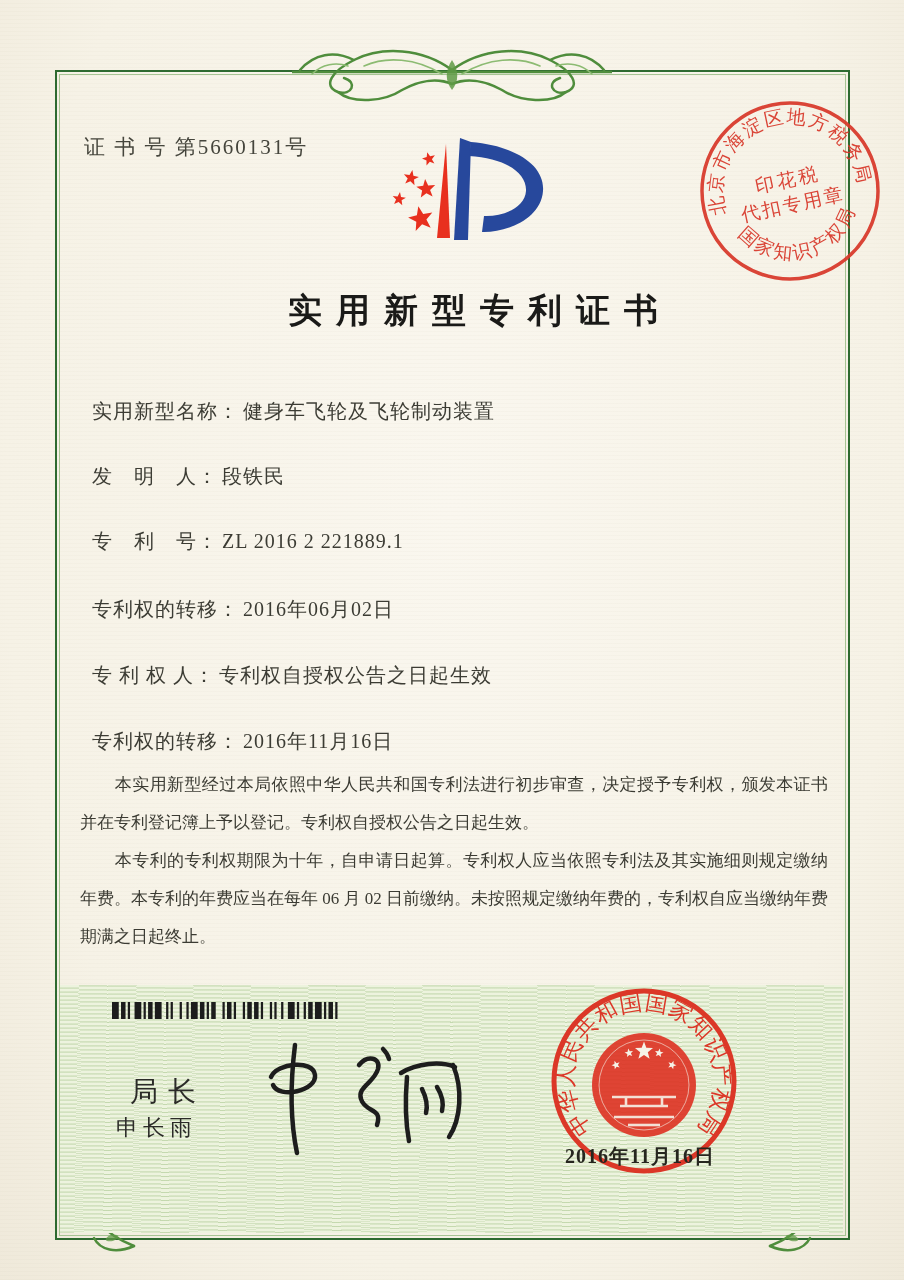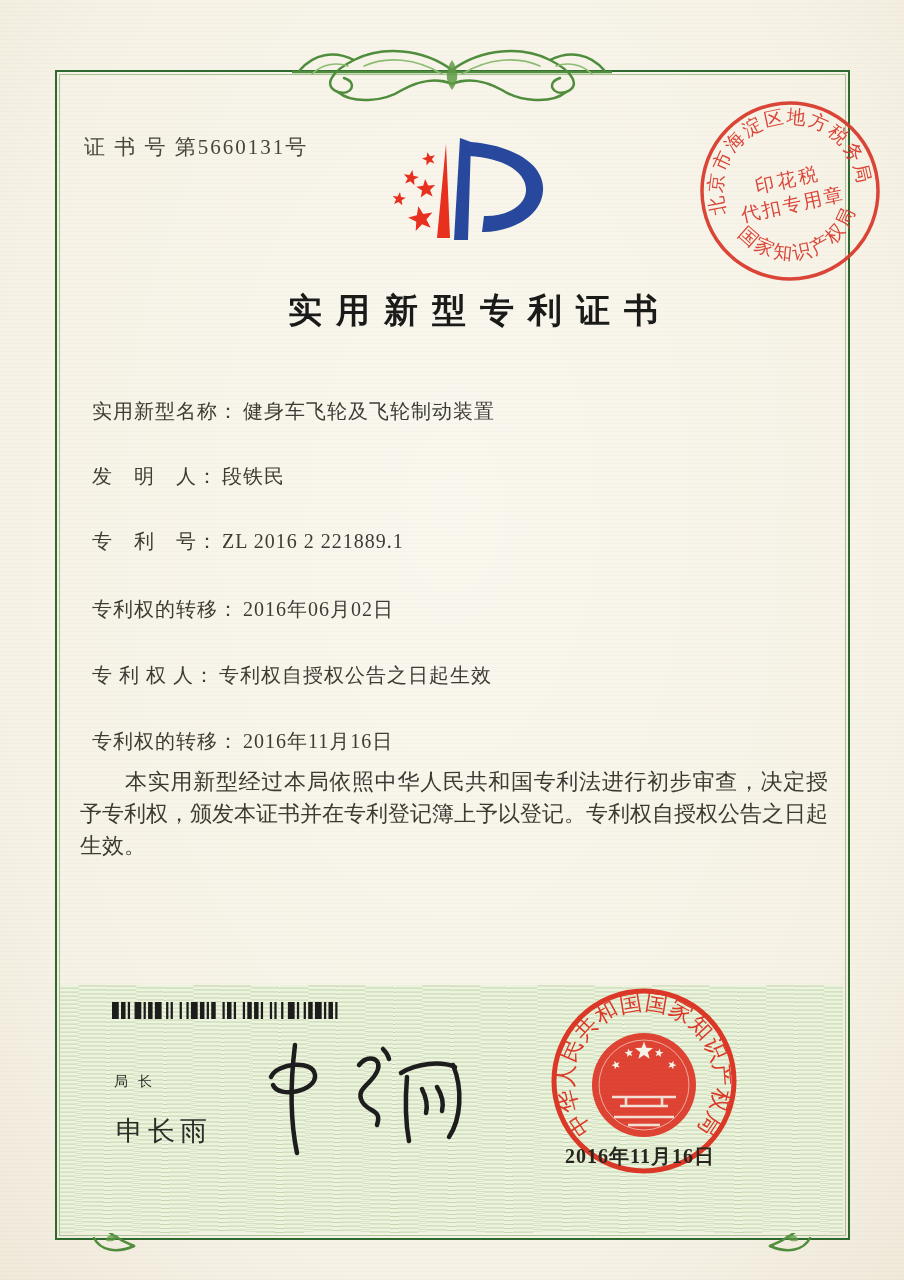--- a/index.html
+++ b/index.html
@@ -19,26 +19,26 @@
       #edf3de;}
   .cert-no{position:absolute;left:84px;top:133px;font-size:21px;letter-spacing:2px;color:#45453c;}
   .logo{position:absolute;left:382px;top:136px;width:185px;height:122px;}
   .tax-stamp{position:absolute;left:697px;top:98px;width:186px;height:186px;transform:rotate(-12deg);opacity:.93;}
   .title{position:absolute;left:12px;top:272px;width:100%;margin:16px;text-align:center;
     font-size:34px;font-weight:700;letter-spacing:14px;color:#1a1a18;}
   .fields{position:absolute;left:84px;top:398px;width:744px;font-size:20px;letter-spacing:1px;color:#3c3c34;}
   .field{position:absolute;left:8px;white-space:nowrap;}
   .f0{top:0}.f1{top:65px}.f2{top:130px}.f3{top:198px}.f4{top:264px}.f5{top:330px}
   .fvalue{margin-left:4px;}
-  .bodytext{position:absolute;left:80px;top:766px;width:748px;font-size:22px;line-height:32px;
+  .bodytext{position:absolute;left:80px;top:766px;width:748px;font-size:17px;line-height:38px;
     text-align:justify;color:#3b3b33;}
   .bodytext p{margin:0;text-indent:2.05em;}
   .barcode{position:absolute;left:52px;top:17px;}
-  .sig-title{position:absolute;left:54px;top:88px;font-size:14px;letter-spacing:10px;color:#2b2b28;}
-  .sig-name{position:absolute;left:56px;top:128px;font-size:27px;letter-spacing:5px;color:#2b2b28;}
+  .sig-title{position:absolute;left:70px;top:88px;font-size:28px;letter-spacing:10px;color:#2b2b28;}
+  .sig-name{position:absolute;left:56px;top:128px;font-size:22px;letter-spacing:5px;color:#2b2b28;}
   .signature{position:absolute;left:195px;top:52px;width:220px;height:122px;}
   .seal{position:absolute;left:488px;top:0;width:192px;height:192px;opacity:.95;}
   .seal-date{position:absolute;left:505px;top:158px;font-size:20px;font-weight:700;letter-spacing:1px;color:#26261f;}
   .page-footer{position:absolute;left:0;top:213px;width:100%;text-align:center;font-size:18px;letter-spacing:3px;color:#37372f;}
   .ornament-top{position:absolute;left:292px;top:40px;width:320px;height:64px;}
   .flourish{position:absolute;top:1126px;width:110px;height:130px;}
   .fl-left{left:42px;}
   .fl-right{left:752px;transform:scaleX(-1);}
   .orn-stroke{stroke:#4f8d3c;stroke-width:2.5;fill:none;stroke-linecap:round;}
   .orn-light{stroke:#8cbb72;stroke-width:1.6;fill:none;stroke-linecap:round;}
@@ -142,20 +142,21 @@
     <div class="field f4">
       <span class="flabel">专 利 权 人：</span><span class="fvalue">专利权自授权公告之日起生效</span>
     </div>
     <div class="field f5">
       <span class="flabel">专利权的转移：</span><span class="fvalue">2016年11月16日</span>
     </div>
   </div>
 
   <div class="bodytext">
     <p>本实用新型经过本局依照中华人民共和国专利法进行初步审查，决定授予专利权，颁发本证书并在专利登记簿上予以登记。专利权自授权公告之日起生效。</p>
+    <p>本专利的专利权期限为十年，自申请日起算。专利权人应当依照专利法及其实施细则规定缴纳年费。本专利的年费应当在每年 06 月 02 日前缴纳。未按照规定缴纳年费的，专利权自应当缴纳年费期满之日起终止。</p>
   </div>
 
   <div class="band">
     <svg class="barcode" id="barcode" width="230" height="17" preserveAspectRatio="none" viewBox="0 0 102 17">
         <rect x="0" y="0" width="3" height="17" fill="#1c1c1c"></rect>
         <rect x="4" y="0" width="2" height="17" fill="#1c1c1c"></rect>
         <rect x="7" y="0" width="1" height="17" fill="#1c1c1c"></rect>
         <rect x="10" y="0" width="3" height="17" fill="#1c1c1c"></rect>
         <rect x="14" y="0" width="1" height="17" fill="#1c1c1c"></rect>
         <rect x="16" y="0" width="2" height="17" fill="#1c1c1c"></rect>

